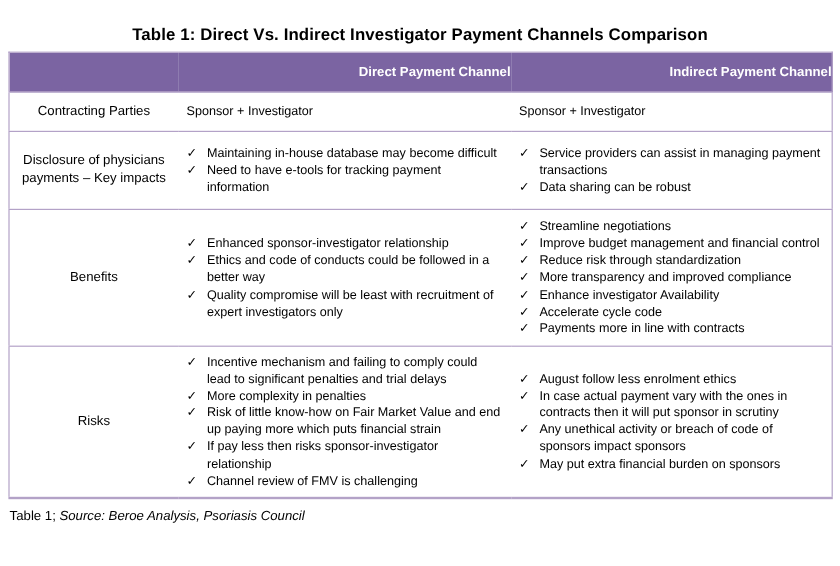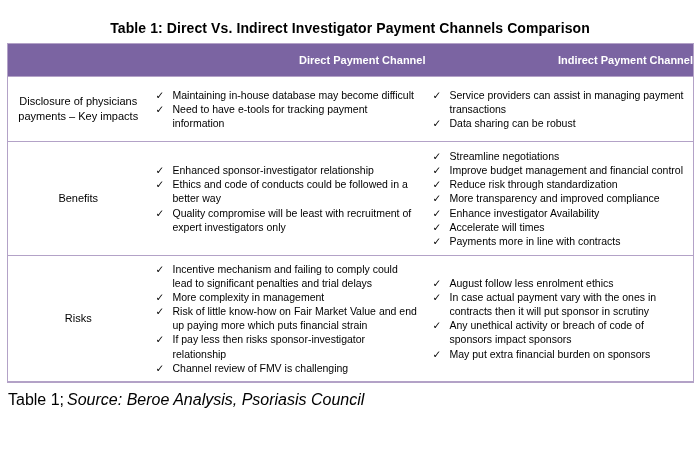--- a/index.html
+++ b/index.html
@@ -72,21 +72,21 @@
   ul.checklist li {
     position: relative;
     padding-left: 17px;
   }
   ul.checklist li .check {
     position: absolute;
     left: 0;
     top: 0;
   }
   .footer {
-    font-size: 16px;
+    font-size: 11px;
     margin: 8px 0 0 8px;
     white-space: nowrap;
   }
   .footer .src { font-style: italic; margin-left: 3px; }
 </style>
 </head>
 <body>
 
 <div class="title">Table 1: Direct Vs. Indirect Investigator Payment Channels Comparison</div>
 
@@ -97,20 +97,25 @@
       <col class="c-indirect">
   </colgroup>
   <thead>
     <tr>
       <th></th>
       <th>Direct Payment Channel</th>
       <th>Indirect Payment Channel</th>
     </tr>
   </thead>
   <tbody>
+    <tr class="r-contracting">
+      <td class="label">Contracting Parties</td>
+      <td>Sponsor + Investigator</td>
+      <td>Sponsor + Investigator</td>
+    </tr>
     <tr class="r-disclosure">
       <td class="label">Disclosure of physicians payments – Key impacts</td>
       <td>
         <ul class="checklist">
             <li><span class="check">✓</span><span>Maintaining in-house database may become difficult</span></li>
             <li><span class="check">✓</span><span>Need to have e-tools for tracking payment information</span></li>
           </ul>
       </td>
       <td>
         <ul class="checklist">
@@ -128,31 +133,31 @@
             <li><span class="check">✓</span><span>Quality compromise will be least with recruitment of expert investigators only</span></li>
           </ul>
       </td>
       <td>
         <ul class="checklist">
             <li><span class="check">✓</span><span>Streamline negotiations</span></li>
             <li><span class="check">✓</span><span>Improve budget management and financial control</span></li>
             <li><span class="check">✓</span><span>Reduce risk through standardization</span></li>
             <li><span class="check">✓</span><span>More transparency and improved compliance</span></li>
             <li><span class="check">✓</span><span>Enhance investigator Availability</span></li>
-            <li><span class="check">✓</span><span>Accelerate will times</span></li>
+            <li><span class="check">✓</span><span>Accelerate cycle code</span></li>
             <li><span class="check">✓</span><span>Payments more in line with contracts</span></li>
           </ul>
       </td>
     </tr>
     <tr class="r-risks">
       <td class="label">Risks</td>
       <td>
         <ul class="checklist">
             <li><span class="check">✓</span><span>Incentive mechanism and failing to comply could lead to significant penalties and trial delays</span></li>
-            <li><span class="check">✓</span><span>More complexity in management</span></li>
+            <li><span class="check">✓</span><span>More complexity in penalties</span></li>
             <li><span class="check">✓</span><span>Risk of little know-how on Fair Market Value and end up paying more which puts financial strain</span></li>
             <li><span class="check">✓</span><span>If pay less then risks sponsor-investigator relationship</span></li>
             <li><span class="check">✓</span><span>Channel review of FMV is challenging</span></li>
           </ul>
       </td>
       <td>
         <ul class="checklist">
             <li><span class="check">✓</span><span>August follow less enrolment ethics</span></li>
             <li><span class="check">✓</span><span>In case actual payment vary with the ones in contracts then it will put sponsor in scrutiny</span></li>
             <li><span class="check">✓</span><span>Any unethical activity or breach of code of sponsors impact sponsors</span></li>

